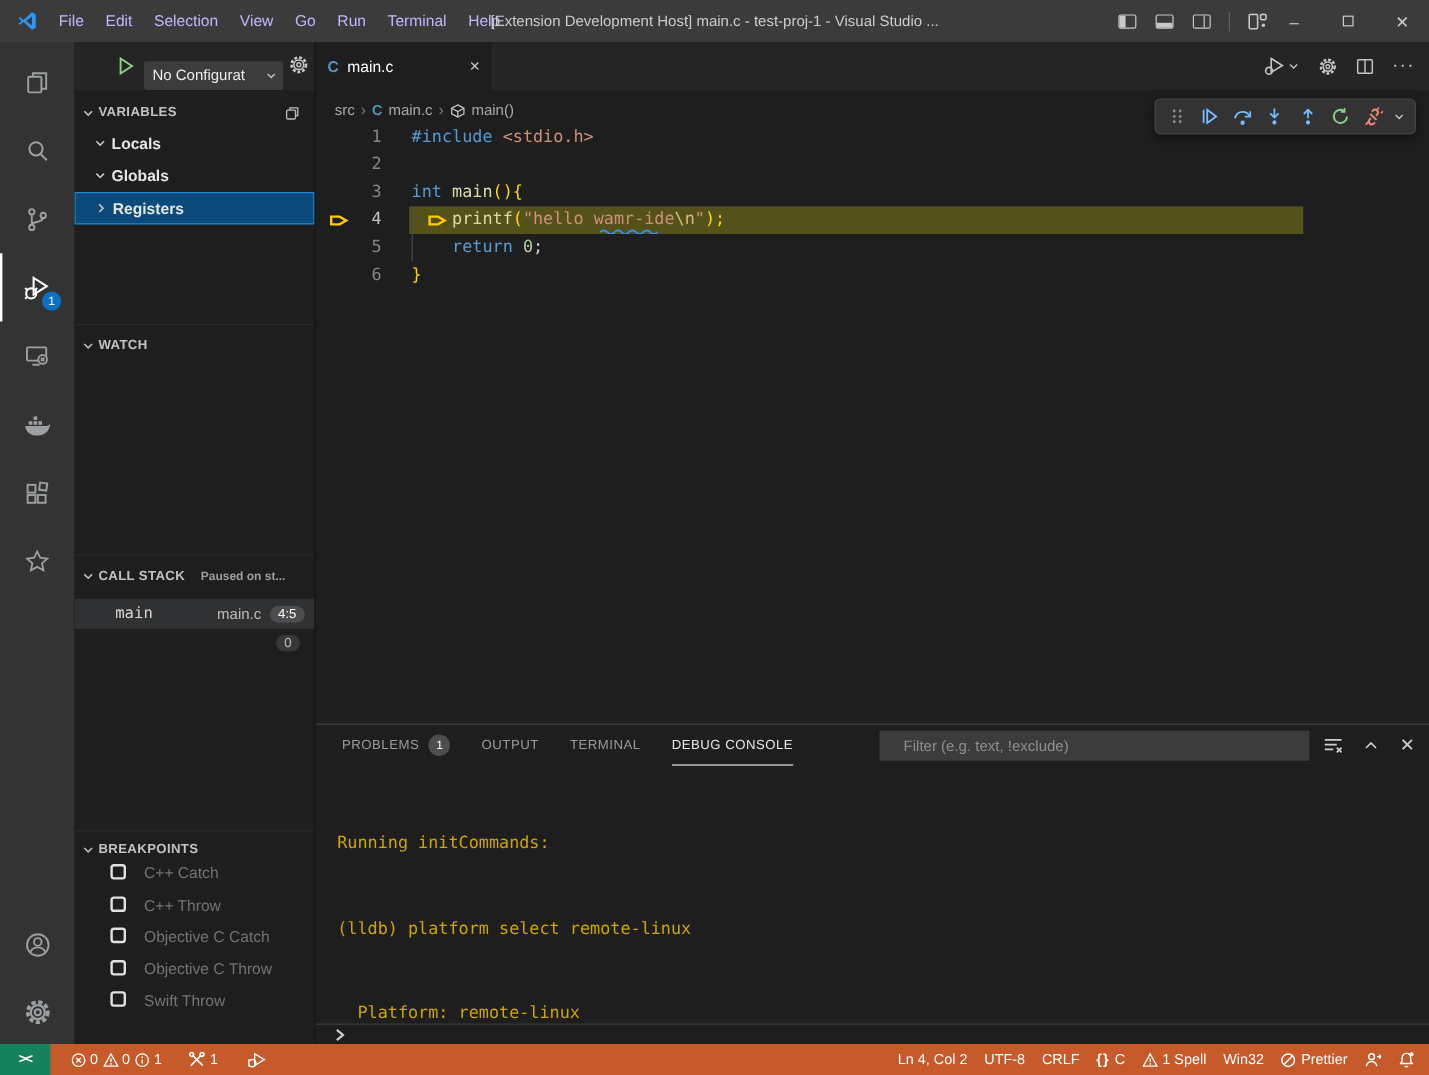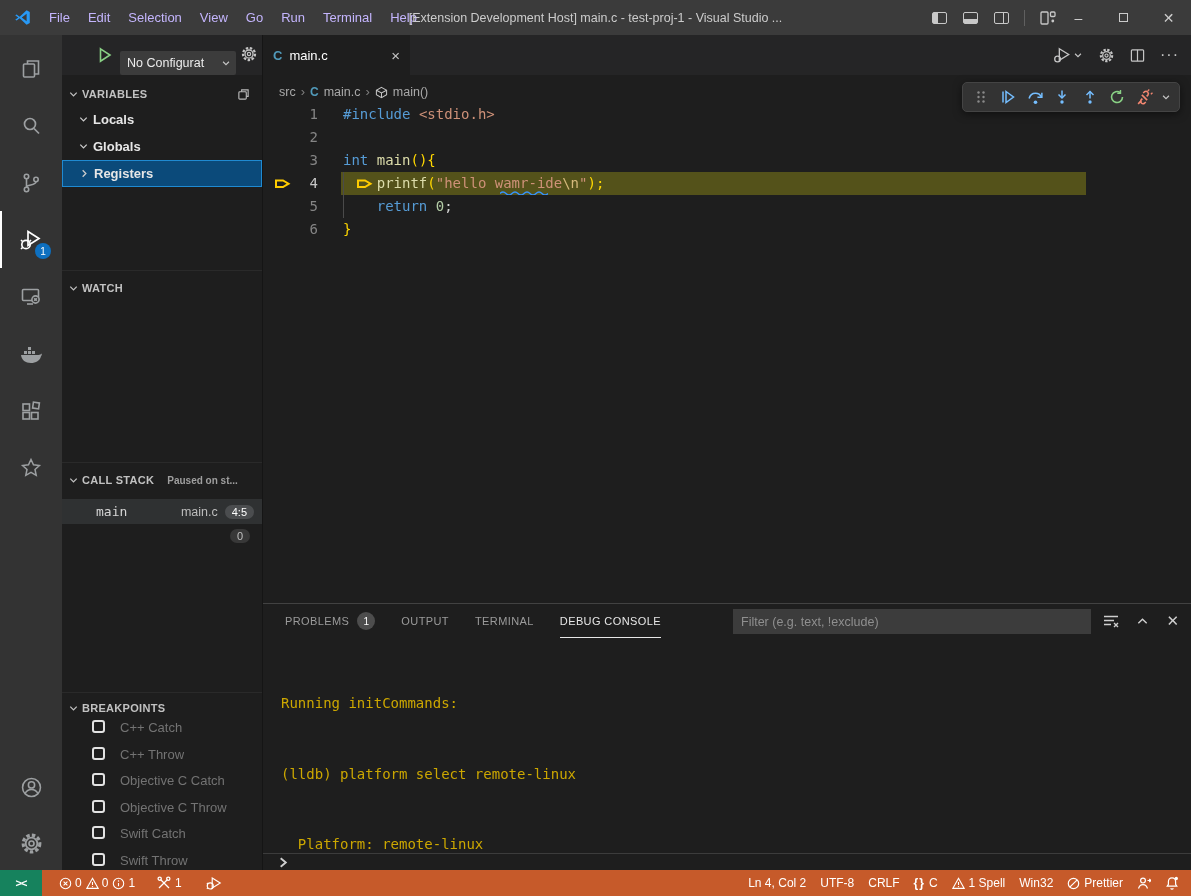--- a/index.html
+++ b/index.html
@@ -78,21 +78,21 @@
 
 .dbg-toolbar{position:absolute;left:699px;top:47px;width:218px;height:30px;background:#333333;border:1px solid #444;border-radius:5px;box-shadow:0 2px 8px rgba(0,0,0,.5);display:flex;align-items:center;justify-content:space-around;padding:0 4px;z-index:5}
 .dbg-btn{display:flex;align-items:center;justify-content:center;width:24px;height:24px}
 
 
 .panel{height:267px;border-top:1px solid #424242;position:relative;flex-shrink:0;background:#1e1e1e}
 .panel-tabs{position:absolute;top:0;left:22px;height:34px;display:flex;align-items:center;gap:26px}
 .ptab{font-size:11px;letter-spacing:.4px;color:#9b9b9b;display:flex;align-items:center;gap:8px;height:34px}
 .ptab.active{color:#e7e7e7;border-bottom:1.5px solid #e7e7e7}
 .ptab-badge{width:18px;height:18px;border-radius:50%;background:#4d4d4d;color:#fff;font-size:10px;display:flex;align-items:center;justify-content:center;letter-spacing:0}
-.panel-filter{position:absolute;left:470px;top:5px;width:358px;height:25px;background:#3c3c3c;border:none;outline:none;color:#f9a8d4;font-size:12.5px;padding:0 8px;font-family:"Liberation Sans",sans-serif}
+.panel-filter{position:absolute;left:470px;top:5px;width:358px;height:25px;background:#3c3c3c;border:none;outline:none;color:#f9a8d4;font-size:12.5px;padding:0 20px;font-family:"Liberation Sans",sans-serif}
 .panel-filter::placeholder{color:#8f8f8f}
 .panel-actions{position:absolute;right:12px;top:8px;display:flex;gap:17px;color:#cfcfcf;align-items:center}
 .console{position:absolute;left:18px;top:41px;right:8px;font-family:"DejaVu Sans Mono",monospace;font-size:14px;line-height:23.5px;color:#cca700;white-space:pre}
 .console-input{position:absolute;left:0;right:0;top:249px;bottom:0;border-top:1px solid #3c3c3c;display:flex;align-items:center;padding-left:14px;color:#cfcfcf}
 
 
 .statusbar{position:absolute;left:0;right:0;bottom:0;height:26px;background:#c65a2a;display:flex;align-items:center;color:#fff;font-size:12px}
 .sb-remote{width:42px;height:26px;background:#16825d;display:flex;align-items:center;justify-content:center;font-weight:bold;font-size:11px;letter-spacing:-1px}
 .st-item{display:flex;align-items:center;gap:4px;padding:0 7px;height:26px;white-space:nowrap}
 .st-group{display:flex;align-items:center;gap:3px}
@@ -315,24 +315,20 @@
             <span class="bp-check"></span>
             <span>C++ Throw</span>
           </div>
         <div class="bp-row">
             <span class="bp-check"></span>
             <span>Objective C Catch</span>
           </div>
         <div class="bp-row">
             <span class="bp-check"></span>
             <span>Objective C Throw</span>
-          </div>
-        <div class="bp-row">
-            <span class="bp-check"></span>
-            <span>Swift Catch</span>
           </div>
         <div class="bp-row">
             <span class="bp-check"></span>
             <span>Swift Throw</span>
           </div>
       </div>
     </div>
 
     <div class="editorcol">
 

